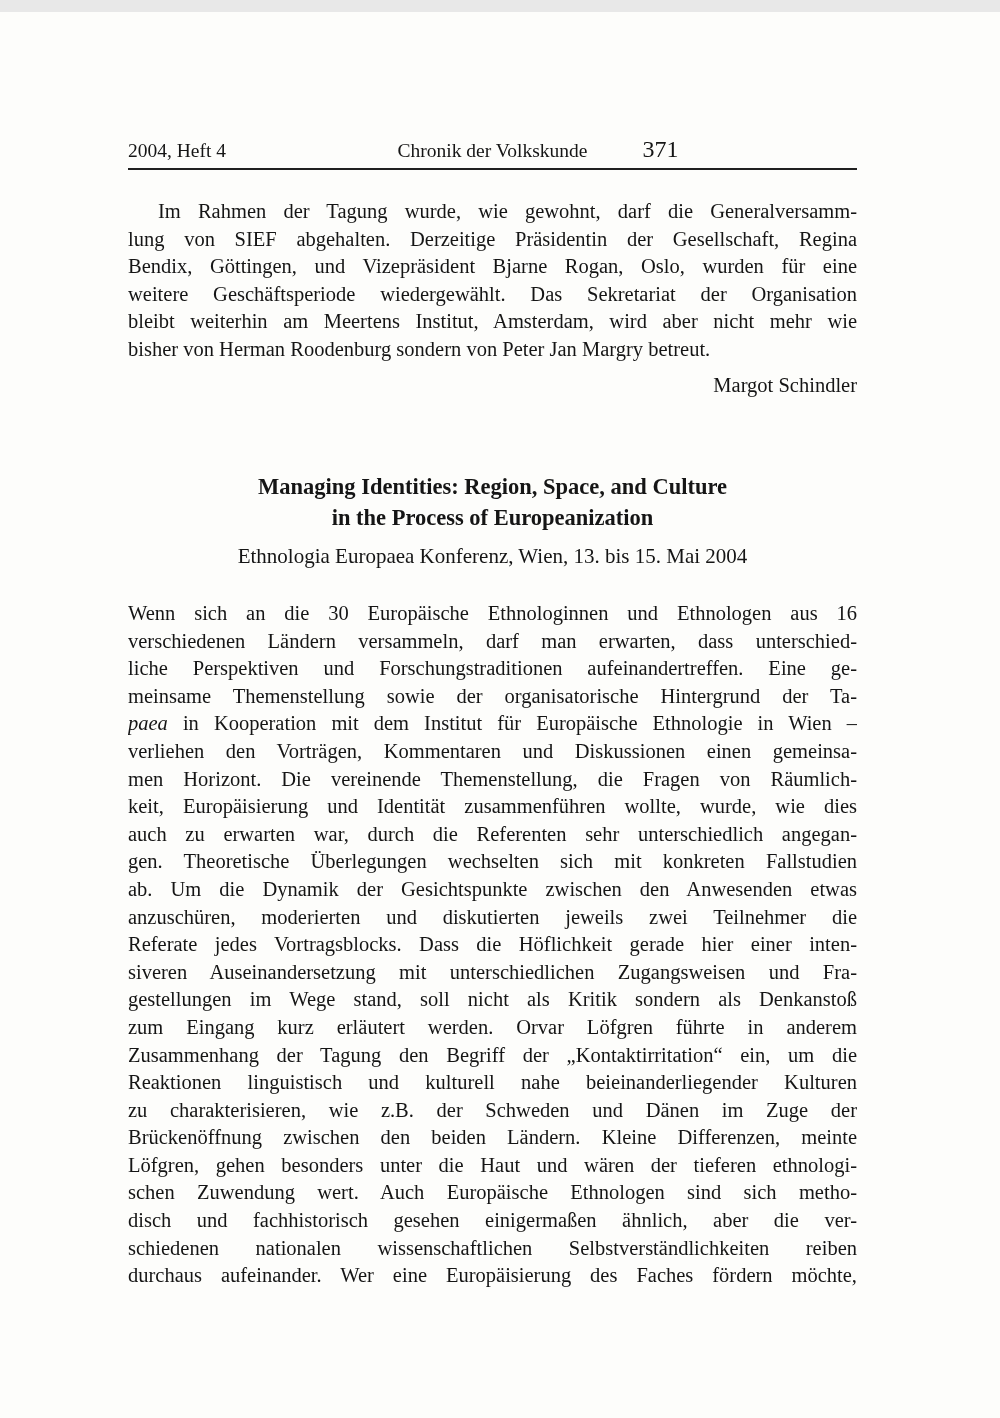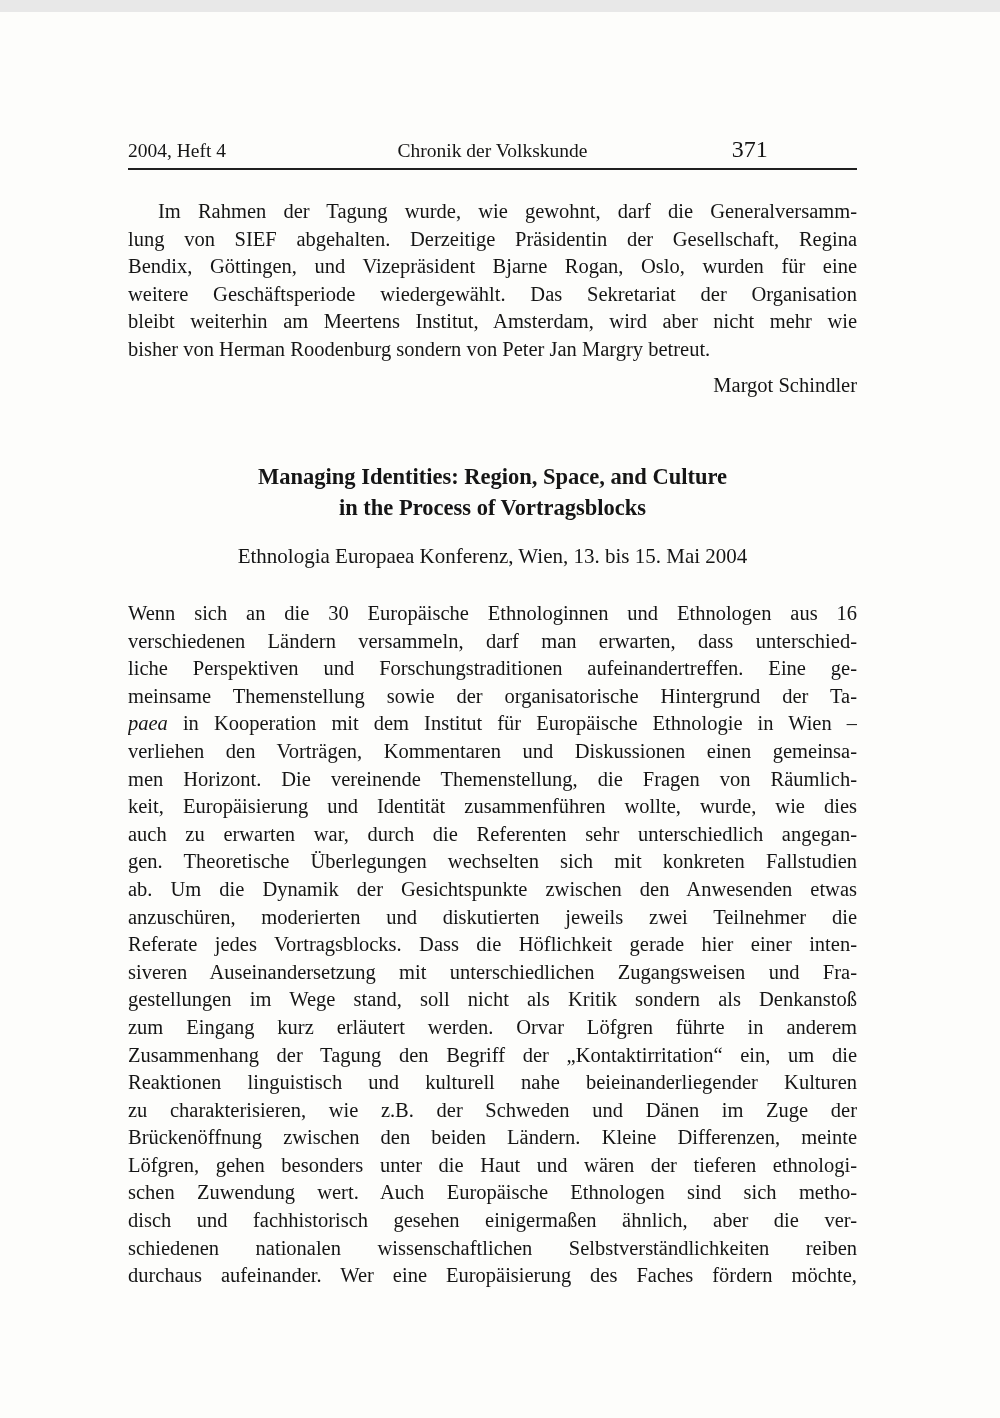--- a/index.html
+++ b/index.html
@@ -18,21 +18,21 @@
   
   .header-row {
     top: 124px;
     display: flex;
     justify-content: space-between;
     align-items: baseline;
     font-size: 19.5px;
   }
   .header-issue   { flex: 1 1 0; text-align: left; }
   .header-journal { flex: 1.4 1 0; text-align: center; }
-  .header-pageno  { flex: 1 1 0; text-align: center; font-size: 24px; }
+  .header-pageno  { flex: 1 1 0; text-align: left; font-size: 24px; }
   .rule {
     position: absolute;
     left: 128px; top: 156px;
     width: 729px; height: 2.4px;
     background: var(--rule, #202020);
   }
 
   
   .pline {
     font-size: 20.5px;
@@ -47,21 +47,21 @@
 
   .report-para { top: 186px; }
   .signature {
     top: 360px;
     font-size: 20.5px;
     line-height: 27.6px;
     text-align: right;
   }
 
   .article-title {
-    top: 450px;
+    top: 460px;
     text-align: center;
     font-weight: bold;
     font-size: 22.5px;
     line-height: 30.5px;
   }
   .article-subtitle {
     top: 529px;
     text-align: center;
     font-size: 21px;
     line-height: 30px;
@@ -87,21 +87,21 @@
       <div class="pline jfull"><span>Bendix, Göttingen, und Vizepräsident Bjarne Rogan, Oslo, wurden für eine</span></div>
       <div class="pline jfull"><span>weitere Geschäftsperiode wiedergewählt. Das Sekretariat der Organisation</span></div>
       <div class="pline jfull"><span>bleibt weiterhin am Meertens Institut, Amsterdam, wird aber nicht mehr wie</span></div>
       <div class="pline"><span>bisher von Herman Roodenburg sondern von Peter Jan Margry betreut.</span></div>
     </div>
 
   <div class="textcol signature">Margot Schindler</div>
 
   <div class="textcol article-title">
     <div>Managing Identities: Region, Space, and Culture</div>
-    <div>in the Process of Vortragsblocks</div>
+    <div>in the Process of Europeanization</div>
   </div>
 
   <div class="textcol article-subtitle">Ethnologia Europaea Konferenz, Wien, 13. bis 15. Mai 2004</div>
 
   <div class="textcol article-body">
       <div class="pline jfull"><span>Wenn sich an die 30 Europäische Ethnologinnen und Ethnologen aus 16</span></div>
       <div class="pline jfull"><span>verschiedenen Ländern versammeln, darf man erwarten, dass unterschied-</span></div>
       <div class="pline jfull"><span>liche Perspektiven und Forschungstraditionen aufeinandertreffen. Eine ge-</span></div>
       <div class="pline jfull"><span>meinsame Themenstellung sowie der organisatorische Hintergrund der Ta-</span></div>
       <div class="pline jfull"><i>paea</i><span> in Kooperation mit dem Institut für Europäische Ethnologie in Wien –</span></div>

